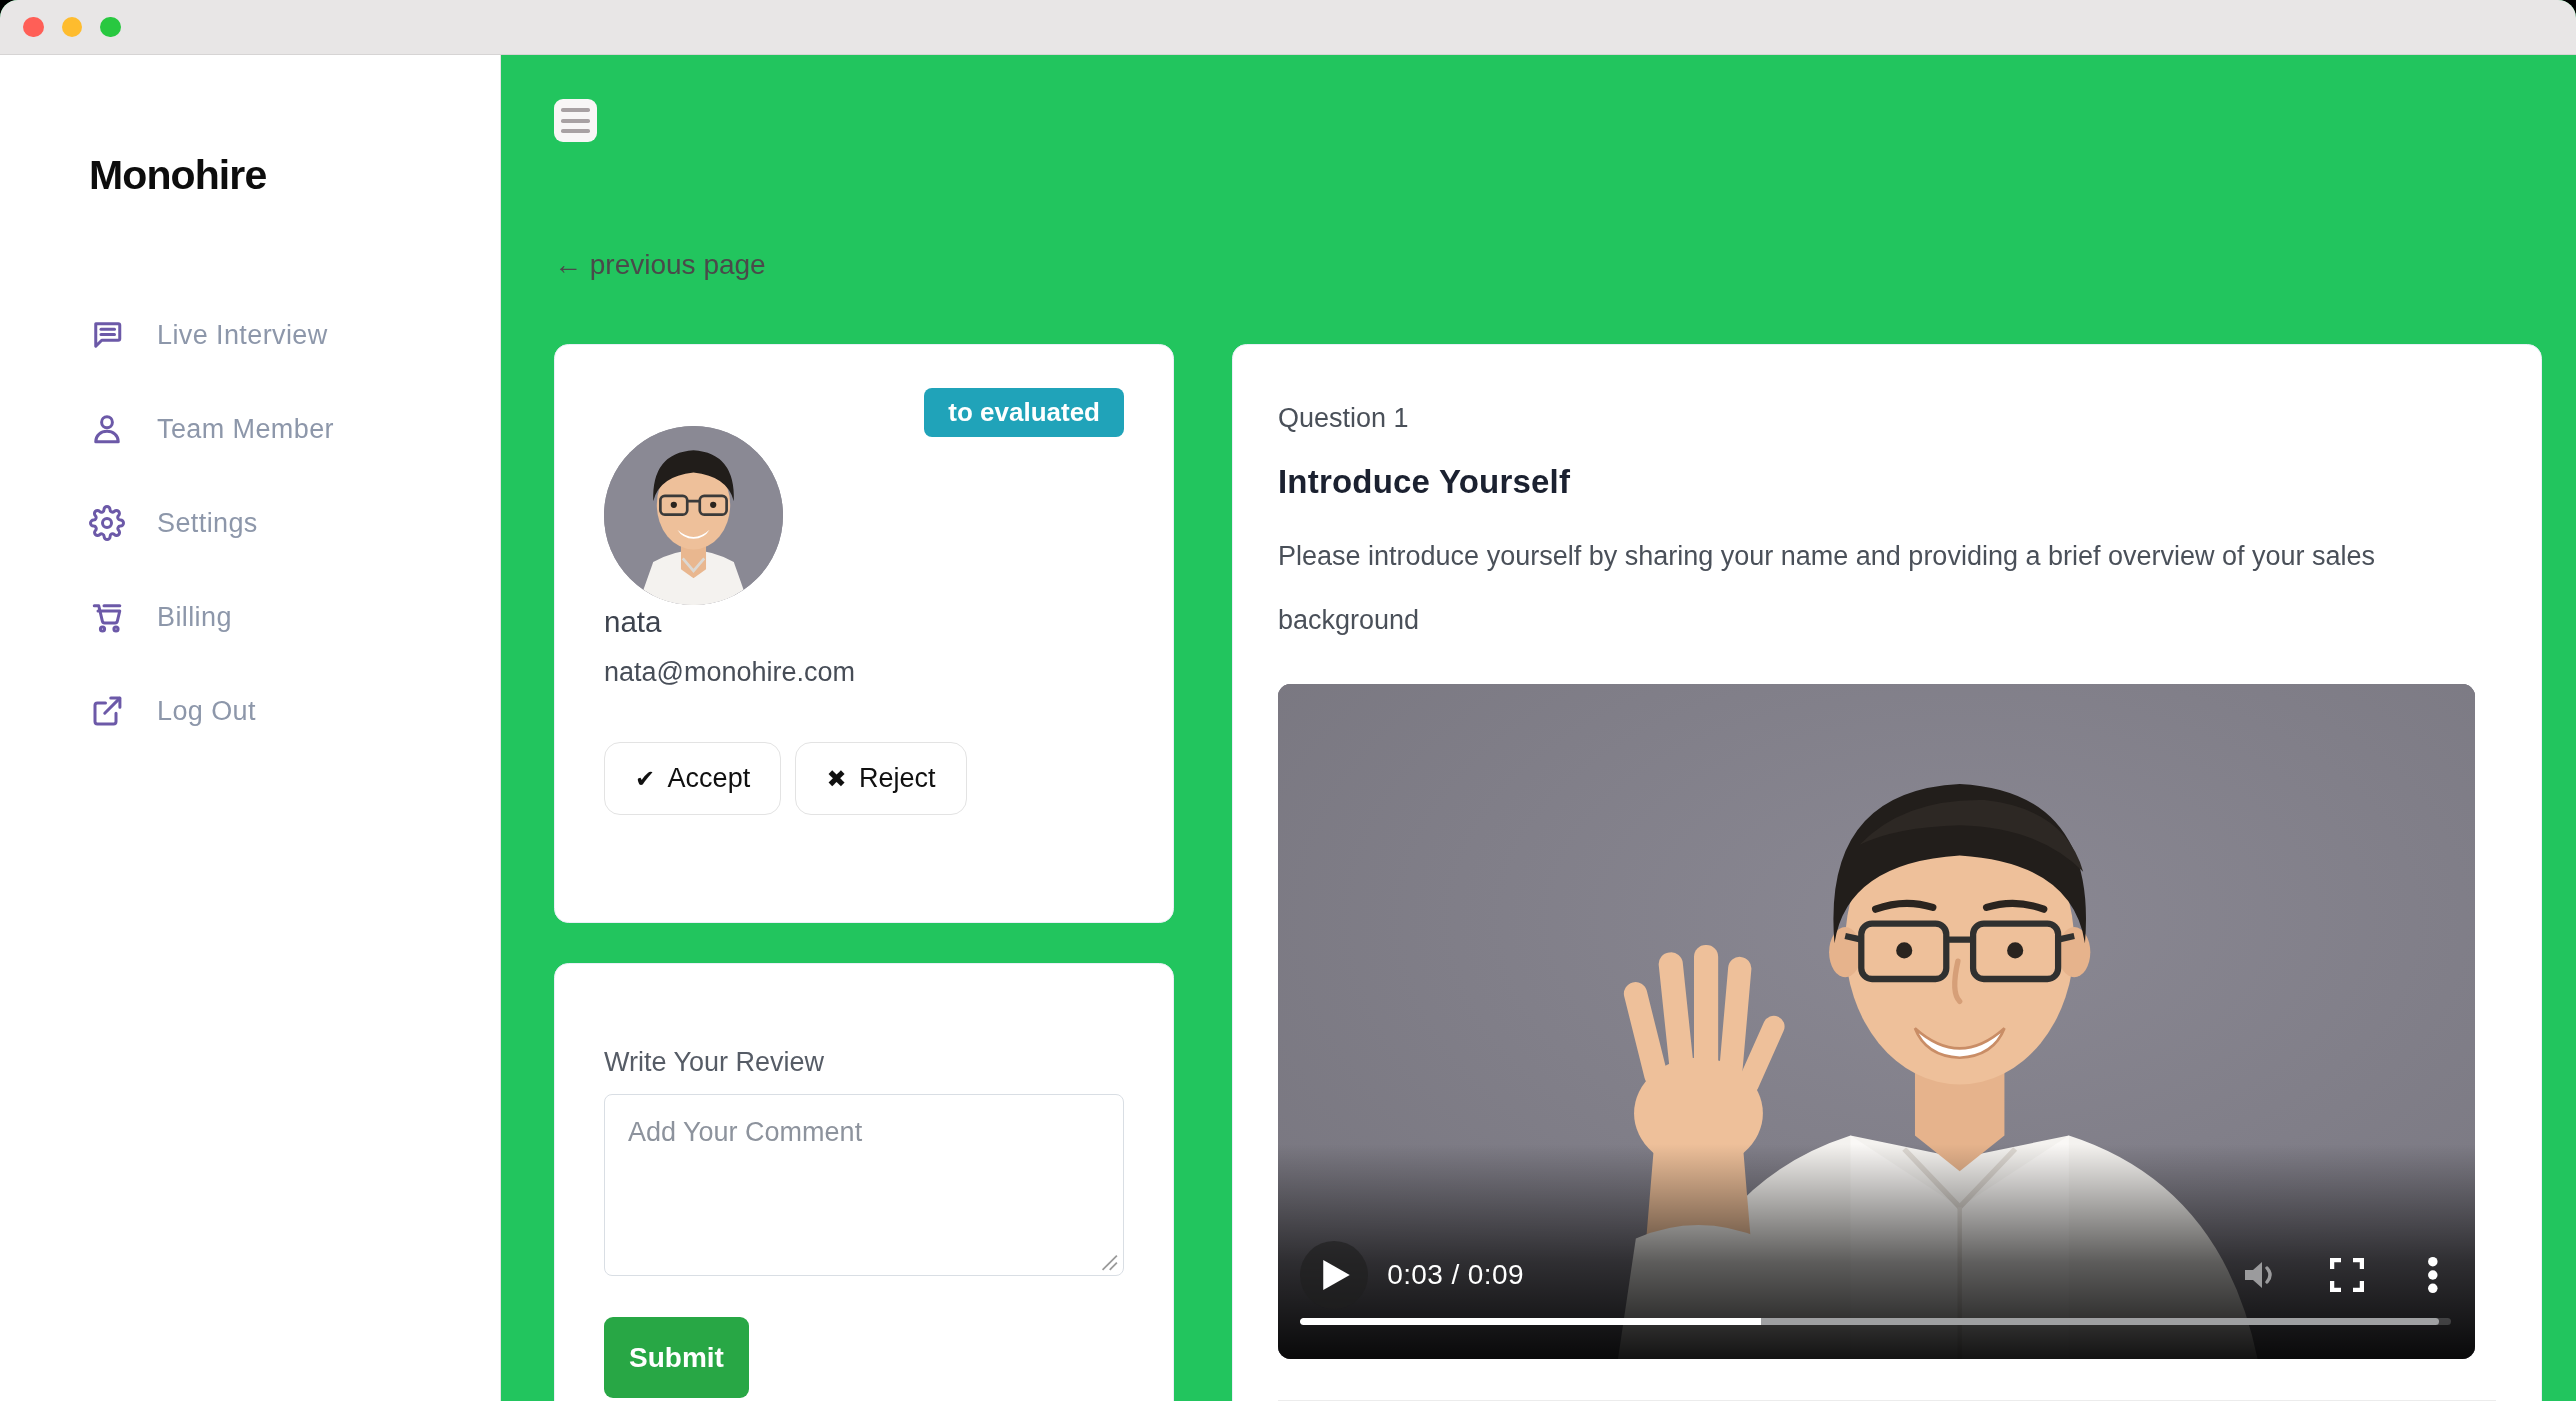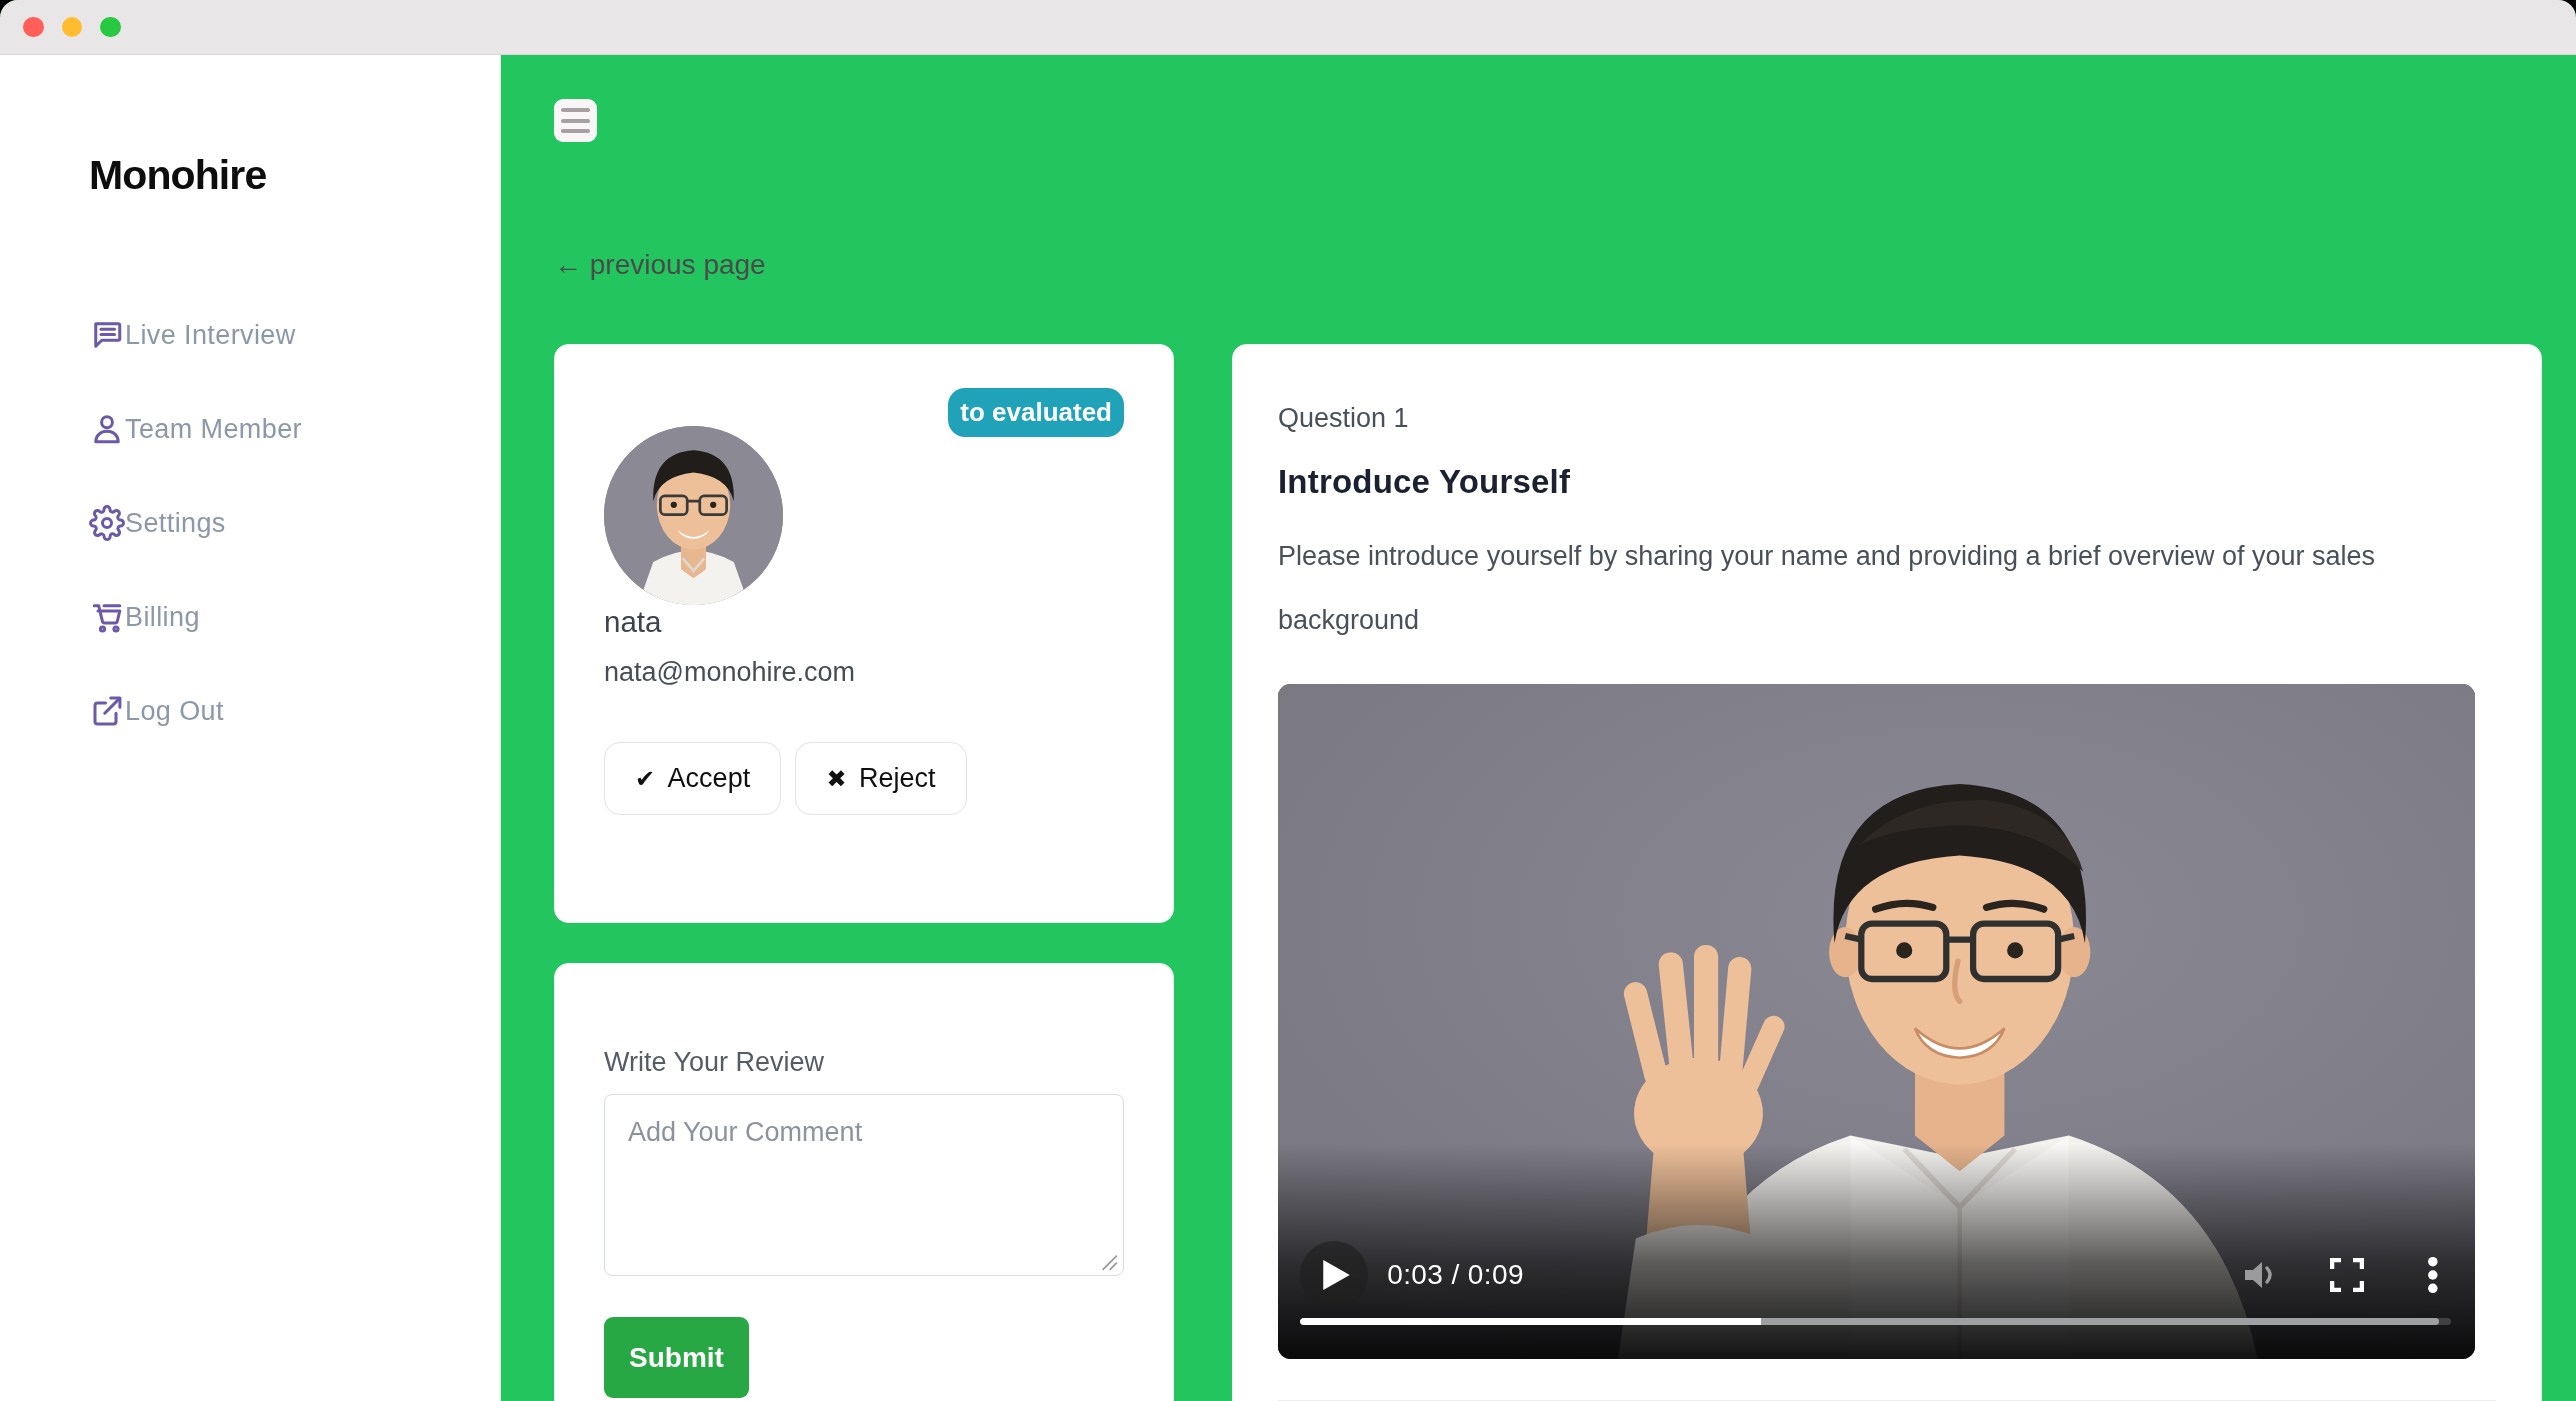--- a/index.html
+++ b/index.html
@@ -15,40 +15,40 @@
   .dot.red { background:#ff5f57; }
   .dot.yellow { background:#febc2e; }
   .dot.green { background:#28c840; }
 
   
   .shell { flex:1; display:flex; min-height:0; }
 
   .sidebar { width:501px; flex:0 0 auto; background:#fff; border-right:1.8px solid #e4e4e4; padding:97px 0 0 89px; }
   .logo { font-size:41px; font-weight:800; letter-spacing:-0.9px; color:#0d0d0d; }
   .nav { margin-top:89px; list-style:none; }
-  .nav-item { display:flex; align-items:center; height:94px; cursor:pointer; }
+  .nav-item { display:flex; align-items:center; gap:32px; height:94px; cursor:pointer; }
   .nav-item svg { width:36px; height:36px; stroke:#6c59a8; stroke-width:2; fill:none; stroke-linecap:round; stroke-linejoin:round; flex:0 0 auto; }
   .nav-label { font-size:27px; color:#8d97aa; letter-spacing:0.4px; }
 
   .main { flex:1; padding:44px 55px 0 53px; overflow:hidden; }
 
   .hamburger { width:43px; height:43px; background:#f8f6f6; border:none; border-radius:9px; display:flex; flex-direction:column; justify-content:center; align-items:center; gap:6.3px; cursor:pointer; }
   .hamburger span { display:block; width:29px; height:4px; border-radius:1.8px; background:#a8a1a3; }
 
   .back-link { display:inline-block; margin-top:107px; font-size:28px; color:#4a4a4a; cursor:pointer; }
 
   .columns { display:flex; gap:58px; margin-top:63px; align-items:flex-start; }
   .left-col { width:620px; flex:0 0 auto; display:flex; flex-direction:column; gap:40px; }
   .right-col { flex:1; }
 
   .card { background:#fff; border:1.8px solid #e9eff7; border-radius:14.3px; position:relative; }
 
   
   .candidate-card { padding:47px 49px; height:579px; }
-  .status-badge { position:absolute; top:43px; right:49px; background:#20a3b9; color:#fff; font-size:26px; font-weight:700; padding:9px 12px; border-radius:17px;margin-left:13px; }
+  .status-badge { position:absolute; top:43px; right:49px; background:#20a3b9; color:#fff; font-size:26px; font-weight:700; padding:9px 24px; border-radius:8px;margin-left:13px; }
   .avatar { margin-top:34px; margin-left:0; width:179px; height:179px; border-radius:50%; overflow:hidden; background:#8a8994; }
   .candidate-name { font-size:29.5px; font-weight:400; color:#3d434e; }
   .candidate-email { margin-top:18px; font-size:27px; color:#474d57; }
   .decision-row { margin-top:54px; display:flex; gap:14.3px; }
   .pill-btn { display:flex; align-items:center; gap:12.5px; background:#fff; border:1.8px solid #e3e3e3; border-radius:16px; padding:0 30px; height:73px; font-size:27px; color:#101010; cursor:pointer; font-family:inherit; }
   .pill-btn .glyph { font-size:24px; }
 
   
   .review-card { padding:47px 49px 81px 49px; }
   .review-label { margin-top:36px; font-size:27px; color:#565c66; }

